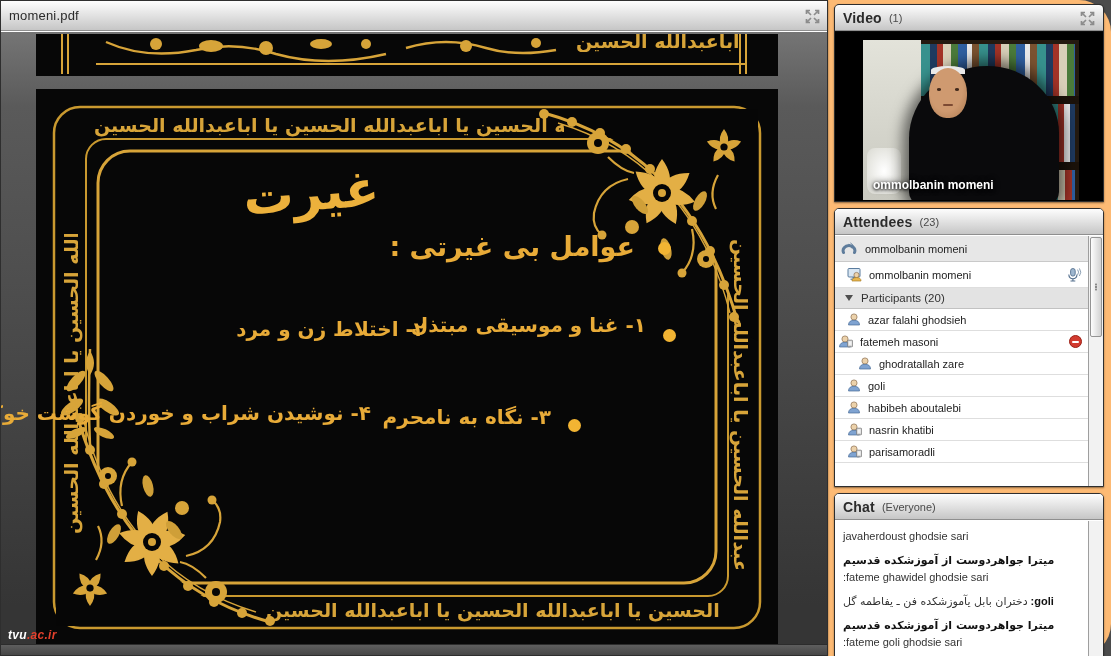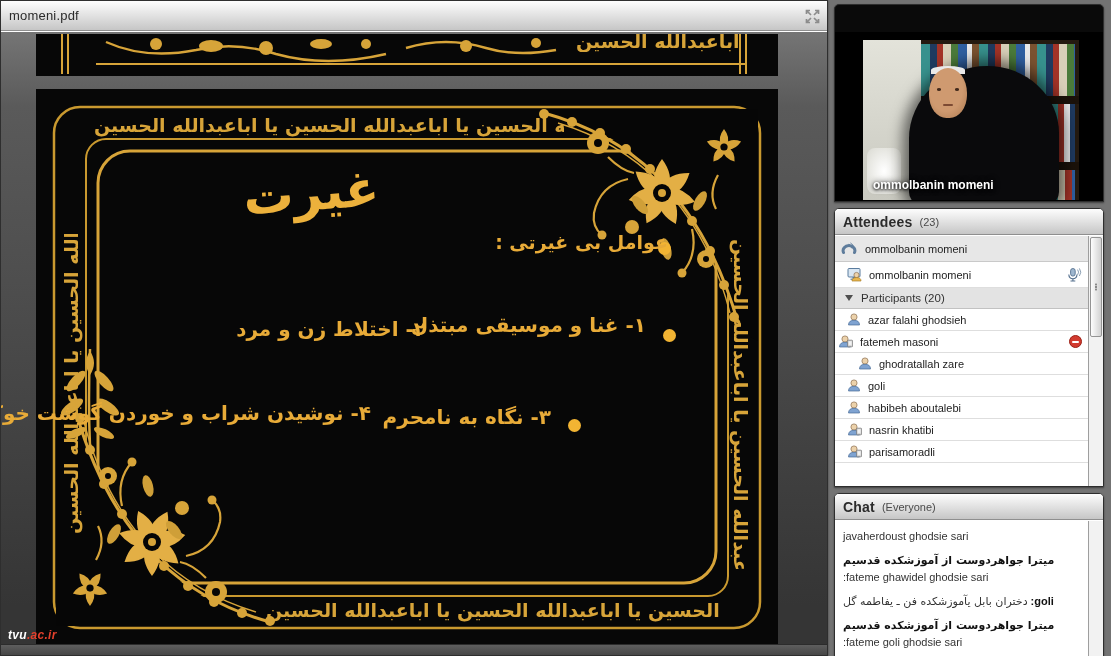--- a/index.html
+++ b/index.html
@@ -1,18 +1,18 @@
 <!DOCTYPE html>
 <html><head>
 <meta charset="utf-8">
 <style>
   * { box-sizing: border-box; margin: 0; padding: 0; }
   html,body { width:1111px; height:656px; overflow:hidden; }
   body { font-family:"Liberation Sans", sans-serif; background:#4b4b4b; }
-  .app { position:relative; width:1111px; height:656px; background:#737373; }
+  .app { position:relative; width:1111px; height:656px; background:#fdba74;border-radius:32px; }
 
   
   .pod { position:absolute; border:1px solid #2e2e2e; border-radius:5px 5px 0 0; overflow:hidden; background:#fff; box-shadow:0 1px 2px rgba(0,0,0,.45); }
   .pod-head { position:relative; height:26px; background:linear-gradient(#fdfdfd,#dfdfdf 55%,#c6c6c6); border-bottom:1px solid #8f8f8f; display:flex; align-items:center; padding:0 8px; }
   .pod-title { font-size:14px; color:#2b2b2b; font-weight:bold; letter-spacing:.2px; }
   .pod-count { font-size:11px; color:#4a4a4a; margin-left:7px; padding-top:1px; }
   .maxi { position:absolute; right:7px; top:5px; width:17px; height:17px; cursor:pointer; }
 
   
   .share-pod { left:0; top:0; width:828px; height:656px; border-radius:0; }
@@ -248,37 +248,44 @@
           <use href="#cornerOrn" transform="translate(20,537) scale(1,-1)"></use>
           <use href="#sprig" transform="translate(12,252)"></use>
         </svg>
         <div class="band" style="left:58px; top:23px; width:470px; height:26px;">یا اباعبدالله الحسین یا اباعبدالله الحسین یا اباعبدالله الحسین یا اباعبدالله الحسین یا اباعبدالله الحسین یا اباعبدالله الحسین</div>
         <div class="band" style="left:230px; top:508px; width:458px; height:26px;">یا اباعبدالله الحسین یا اباعبدالله الحسین یا اباعبدالله الحسین یا اباعبدالله الحسین یا اباعبدالله الحسین یا اباعبدالله الحسین</div>
         <div class="band vleft" style="left:22px; top:445px; width:300px; height:26px;">یا اباعبدالله الحسین یا اباعبدالله الحسین یا اباعبدالله الحسین یا اباعبدالله الحسین یا اباعبدالله الحسین یا اباعبدالله الحسین</div>
         <div class="band vright" style="left:718px; top:150px; width:330px; height:26px;">یا اباعبدالله الحسین یا اباعبدالله الحسین یا اباعبدالله الحسین یا اباعبدالله الحسین یا اباعبدالله الحسین یا اباعبدالله الحسین</div>
 
         <div class="slide-title">غیرت</div>
         <span class="bullet" style="left:622px; top:153px;"></span>
-        <div class="slide-line" style="right:110px; top:142px; font-size:19px;">عوامل بی غیرتی :</div>
+        <div class="slide-line" style="right:143px; top:142px; font-size:27px;">عوامل بی غیرتی :</div>
         <span class="bullet" style="left:627px; top:240px;"></span>
         <div class="slide-line" style="right:132px; top:224px;">۱- غنا و موسیقی مبتذل</div>
         <div class="slide-line" style="right:352px; top:228px;">۲- اختلاط زن و مرد</div>
         <span class="bullet" style="left:532px; top:330px;"></span>
         <div class="slide-line" style="right:227px; top:316px;">۳- نگاه به نامحرم</div>
         <div class="slide-line" style="right:407px; top:312px;">۴- نوشیدن شراب و خوردن گوشت خوک</div>
       </div>
 
       <div class="watermark">
         <span class="w1">tvu</span><span class="w2">.ac.ir</span>
       </div>
       <div class="bottom-strip"></div>
     </div>
   </section>
 
   <section class="pod video-pod">
+    <div class="pod-head">
+      <span class="pod-title">Video</span>
+      <span class="pod-count">(1)</span>
+      <svg class="maxi" viewBox="0 0 17 17">
+          <use href="#maxArrows"></use>
+        </svg>
+    </div>
     <div class="cam">
       <div class="cam-img">
         <div class="shelf">
           <div class="books1"></div>
             <div class="books2"></div>
             <div class="books3"></div>
           <div class="shelfbar1"></div>
             <div class="shelfbar2"></div>
         </div>
         <div class="wall"></div>

